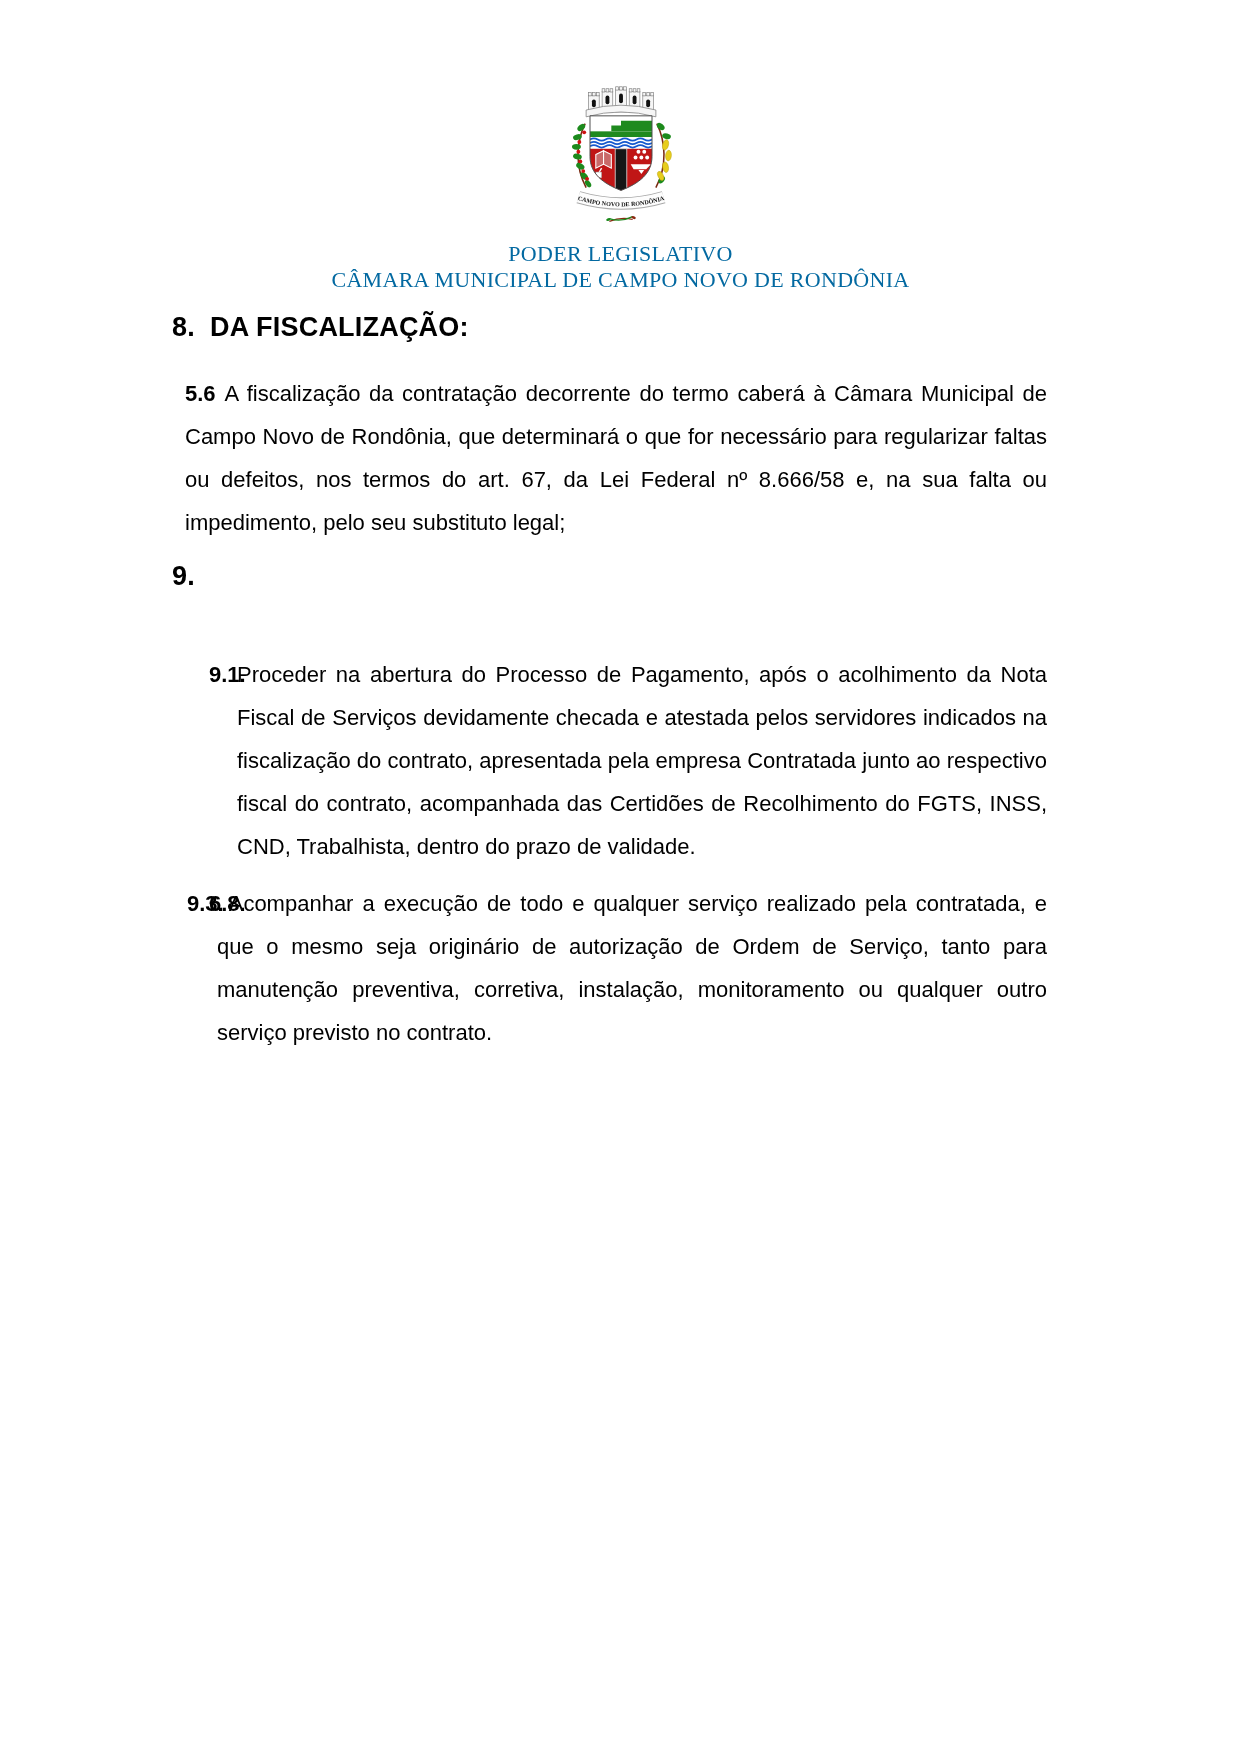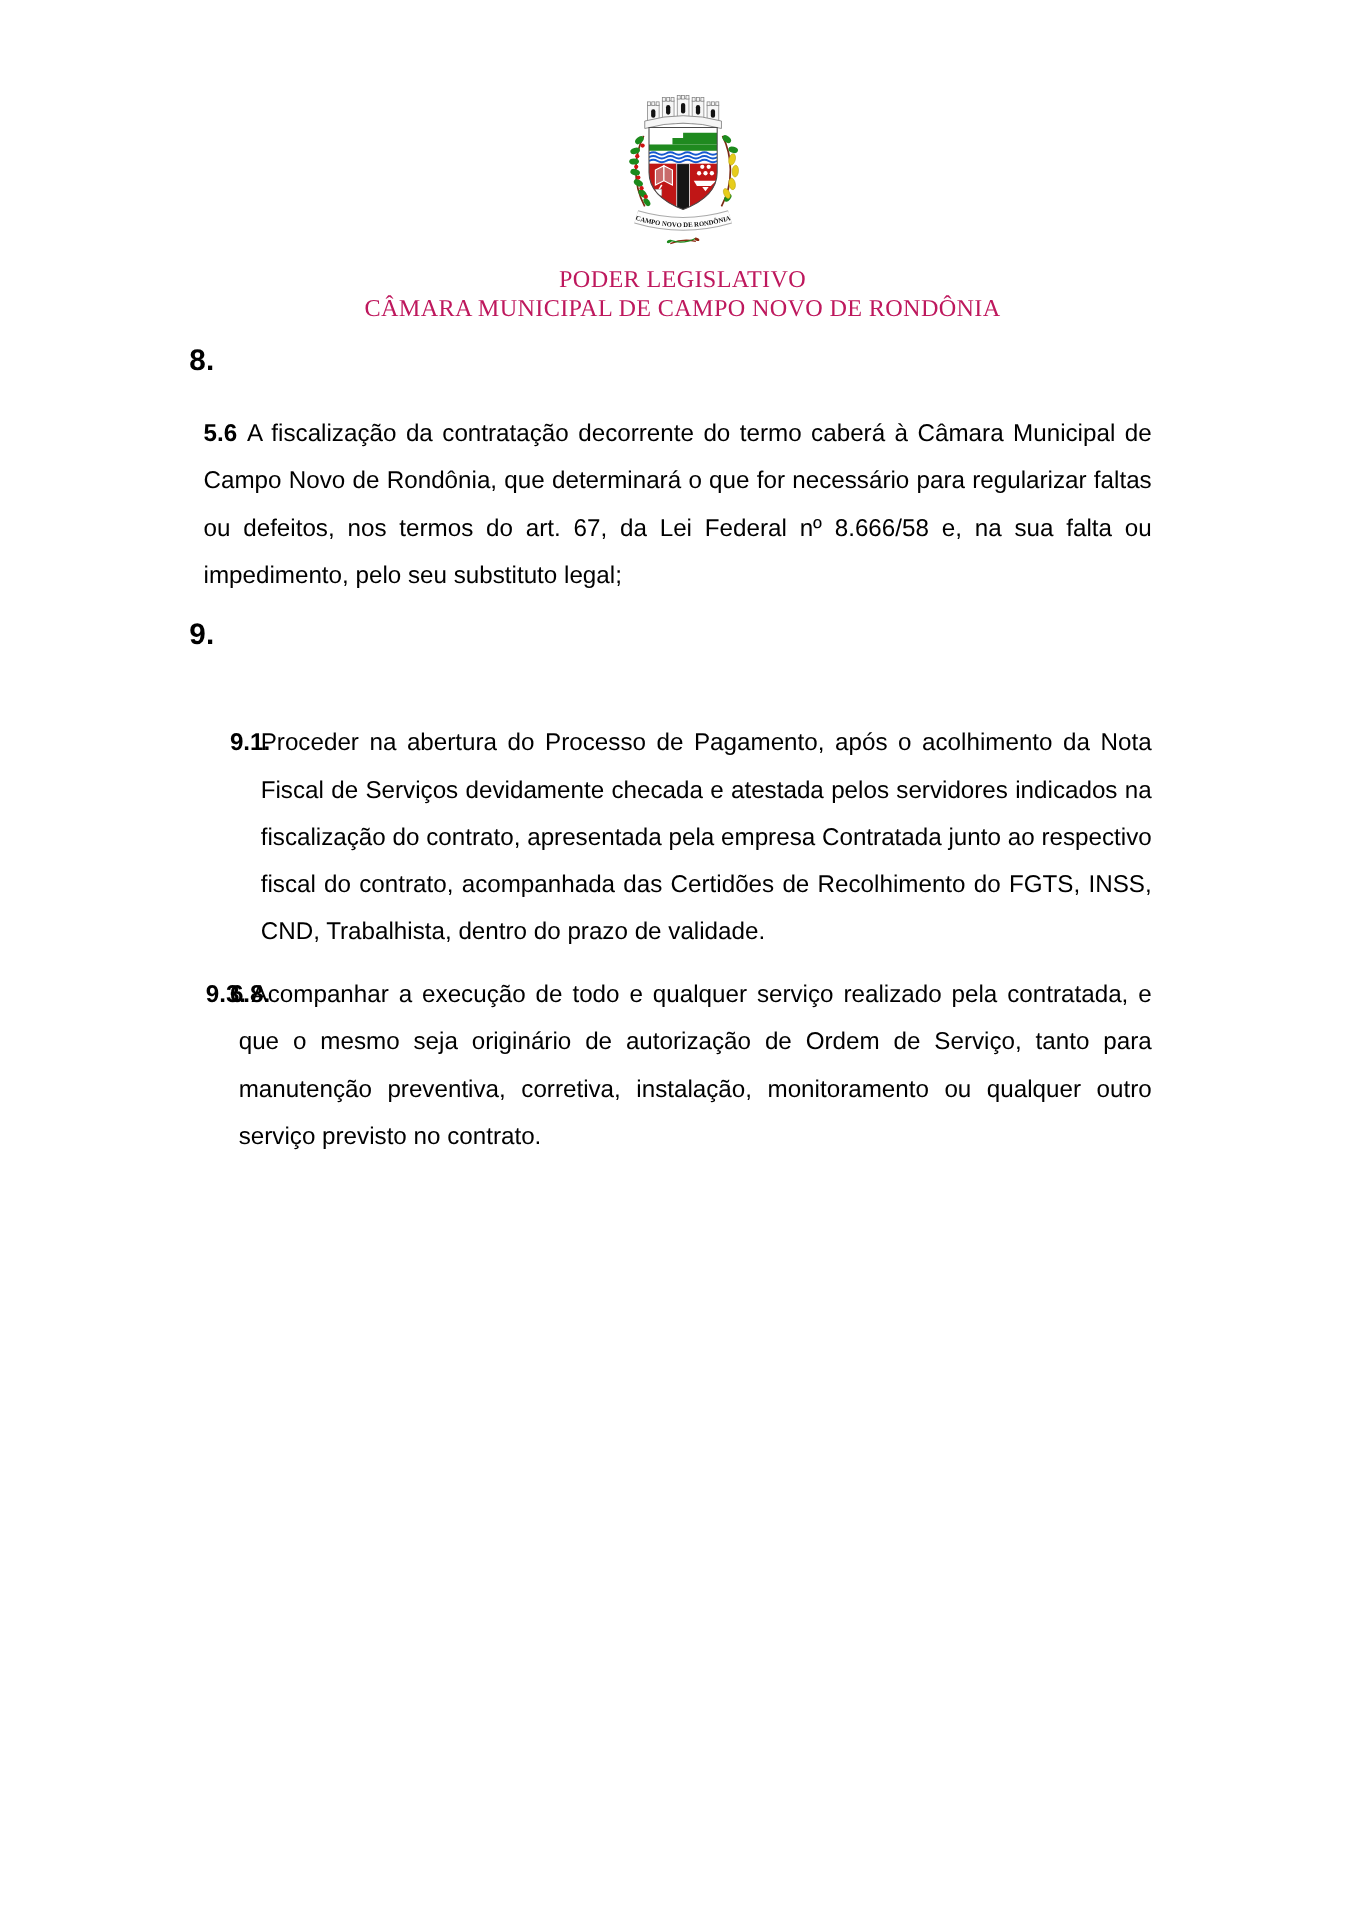--- a/index.html
+++ b/index.html
@@ -14,21 +14,21 @@
     font-family: "Liberation Sans", sans-serif;
     overflow: hidden;
   }
   .letterhead { padding-top: 80px; text-align: center; }
   .crest { display: block; margin: 0 auto; }
   .org-block {
     margin-top: 6px;
     font-family: "Liberation Serif", serif;
     font-size: 22px;
     line-height: 26px;
-    color: #be185d;
+    color: #0369a1;
     letter-spacing: 0.3px;
   }
   .doc-body { position: relative; }
   .sec-heading {
     display: flex;
     margin-left: 172px;
     margin-top: 17px;
     font-size: 27px;
     line-height: 34px;
     font-weight: 700;
@@ -176,20 +176,21 @@
     <div class="org-block">
       <div>PODER LEGISLATIVO</div>
       <div>CÂMARA MUNICIPAL DE CAMPO NOVO DE RONDÔNIA</div>
     </div>
   </header>
 
   <main class="doc-body">
 
     <div class="sec-heading">
       <span class="sec-num">8.</span>
+      <span class="sec-title">DA FISCALIZAÇÃO:</span>
     </div>
 
     <p class="clause flat">
       <span class="cnum">5.6</span><span class="ctext">A fiscalização da contratação decorrente do termo caberá à Câmara Municipal de Campo Novo de Rondônia, que determinará o que for necessário para regularizar faltas ou defeitos, nos termos do art. 67, da Lei Federal nº 8.666/58 e, na sua falta ou impedimento, pelo seu substituto legal;</span>
     </p>
 
     <div class="sec-heading h9">
       <span class="sec-num">9.</span>
     </div>
 

